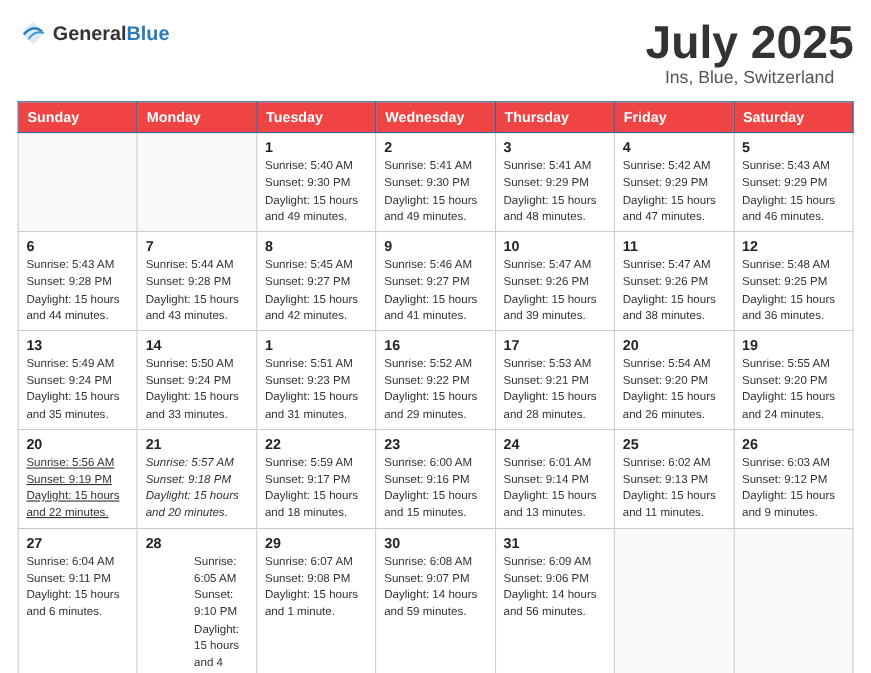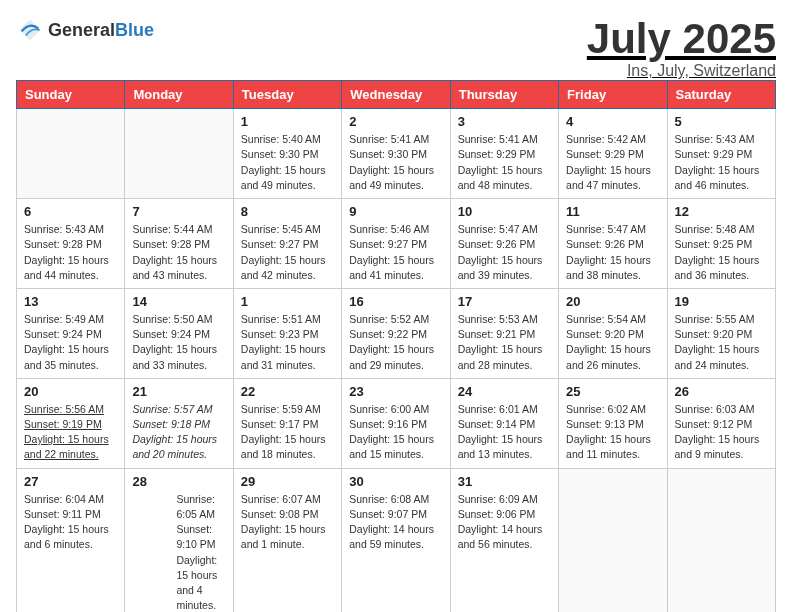--- a/index.html
+++ b/index.html
@@ -7,20 +7,21 @@
       font-family: Arial, sans-serif;
       background: #fff;
       width: 792px;
       min-height: 612px;
       padding: 16px;
     }
     .header {
       display: flex;
       justify-content: space-between;
       align-items: flex-start;
+      margin-bottom: 12px;
     }
     .logo {
       display: flex;
       align-items: center;
       gap: 4px;
     }
     .logo-text-general {
       font-size: 18px;
       font-weight: bold;
       color: #333;
@@ -28,22 +29,21 @@
     .logo-text-blue {
       font-size: 18px;
       font-weight: bold;
       color: #2a7abf;
     }
     .logo-icon {
       width: 28px;
       height: 28px;
     }
     .title-block {
-      text-align: right;
-      text-decoration: underline;
+      text-align: center;
     }
     .month-title {
       font-size: 42px;
       font-weight: bold;
       color: #333;
       line-height: 1.1;
     }
     .location-title {
       font-size: 16px;
       color: #555;
@@ -100,21 +100,21 @@
       <polygon points="20,5 35,20 20,35 5,20" fill="#2a7abf" opacity="0.15"></polygon>
       <path d="M8,22 Q20,8 32,18" stroke="#2a7abf" stroke-width="3" fill="none"></path>
       <path d="M14,28 Q22,16 34,20" stroke="#3a9ad4" stroke-width="2.5" fill="none"></path>
     </svg>
     <div>
       <span class="logo-text-general">General</span><span class="logo-text-blue">Blue</span>
     </div>
   </div>
   <div class="title-block">
     <div class="month-title">July 2025</div>
-    <div class="location-title">Ins, July, Switzerland</div>
+    <div class="location-title">Ins, Blue, Switzerland</div>
   </div>
 </div>
 
 <table class="calendar">
   <thead>
     <tr>
     <th>Sunday</th>
         <th>Monday</th>
         <th>Tuesday</th>
         <th>Wednesday</th>

